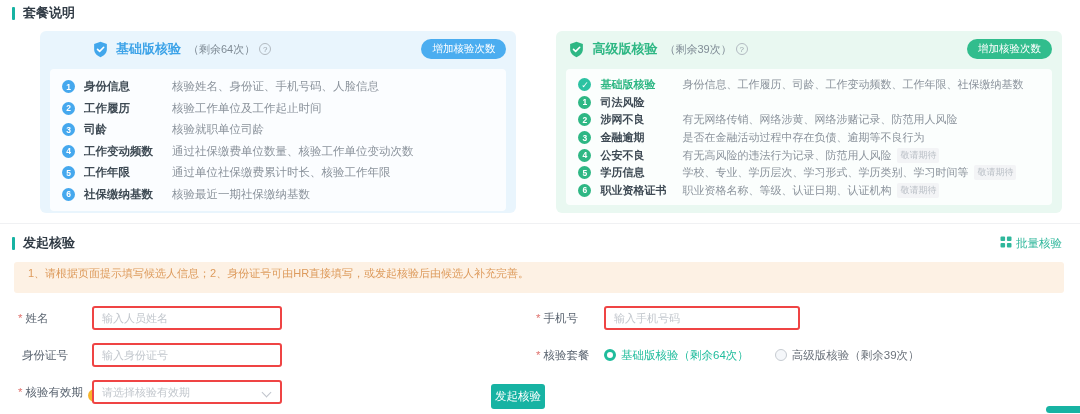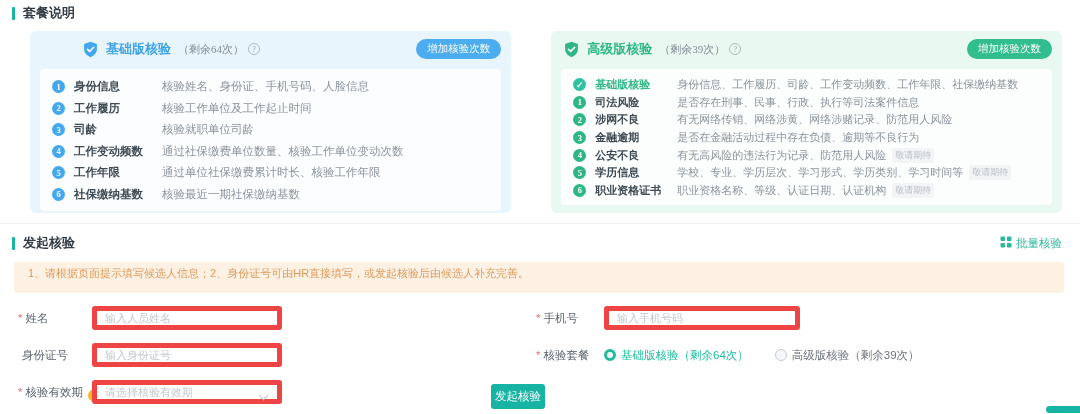--- a/index.html
+++ b/index.html
@@ -7,21 +7,21 @@
   body {
     font-family:"Liberation Sans","DejaVu Sans",sans-serif;
     background:#ffffff; color:#3e4a54; overflow:hidden; position:relative;
     -webkit-font-smoothing:antialiased;
   }
   .sec-title { display:flex; align-items:center; gap:8px; font-size:13px; font-weight:bold; color:#323c46; }
   .accent-bar { width:3px; height:13px; background:#17b3a3; border-radius:1px; display:inline-block; }
 
   
   .pkg-section { padding:4px 0 0 12px; }
-  .cards { display:flex; gap:40px; margin:9px 18px 0 18px;font-family:Liberation Serif, serif; }
+  .cards { display:flex; gap:40px; margin:9px 18px 0 28px; }
   .card { height:182px; border-radius:6px; position:relative; }
   .card.basic { width:490px; background:#e9f5fd; }
   .card.adv   { width:520px; background:#e9f8f1; }
   .card-head { display:flex; align-items:center; height:36px; padding-right:10px; }
   .card.basic .card-head { padding-left:52px; }
   .card.adv   .card-head { padding-left:12px; }
   .shield { display:inline-flex; margin-right:7px; }
   .card-title { font-size:13px; font-weight:bold; }
   .card.basic .card-title { color:#3da3e8; }
   .card.adv   .card-title { color:#2eb784; }
@@ -51,21 +51,21 @@
 
   
   .init-section { margin-top:10px; border-top:1px solid #f0f1f3; padding:10px 0 0 12px; position:relative; }
   .sec-head { display:flex; align-items:center; justify-content:space-between; padding-right:18px; }
   .batch { display:flex; align-items:center; gap:4px; color:#2eb79b; font-size:11.5px; cursor:pointer; }
   .notice { margin:10px 16px 0 2px; height:31px; line-height:23px; background:#fdf1e4; border-radius:3px;
             color:#dd9a5b; font-size:11px; padding-left:14px; white-space:nowrap; overflow:hidden; }
   .form { position:relative; height:102px; margin-top:13px; }
   .flabel { position:absolute; font-size:11.5px; color:#5a6470; line-height:24px; white-space:nowrap; }
   .req { font-style:normal; color:#e07470; margin-right:3px; }
-  .finput, .fselect { position:absolute; width:190px; height:24px; border:5px solid #ef4444; border-radius:3px;
+  .finput, .fselect { position:absolute; width:190px; height:24px; border:2px solid #ef4444; border-radius:3px;
             background:#fff; font-size:11px; padding:0 8px; color:#333; font-family:inherit; }
   .finput::placeholder { color:#c2c7cd; }
   .fselect { display:flex; align-items:center; cursor:pointer; }
   .fselect .ph { color:#c2c7cd; }
   .chev { position:absolute; right:10px; top:7px; width:7px; height:7px;
           border-right:1.4px solid #c0c4cc; border-bottom:1.4px solid #c0c4cc; transform:rotate(45deg); }
   .warn { display:inline-flex; width:13px; height:13px; background:#f7b52c; border-radius:50%; color:#fff;
           font-size:9px; font-weight:bold; align-items:center; justify-content:center; margin-left:5px; vertical-align:-2px; }
   .radio-group { position:absolute; display:flex; align-items:center; gap:26px; height:24px; }
   .radio-opt { display:flex; align-items:center; gap:5px; cursor:pointer; }
@@ -153,21 +153,20 @@
       </div>
       <div class="card-list">
         <div class="row">
           <span class="badge b-check">✓</span>
           <span class="rlabel teal">基础版核验</span>
           <span class="rdesc">身份信息、工作履历、司龄、工作变动频数、工作年限、社保缴纳基数</span>
         </div>
         <div class="row">
           <span class="badge b-green">1</span>
           <span class="rlabel">司法风险</span>
-          <span class="rdesc">是否存在刑事、民事、行政、执行等司法案件信息</span>
         </div>
         <div class="row">
           <span class="badge b-green">2</span>
           <span class="rlabel">涉网不良</span>
           <span class="rdesc">有无网络传销、网络涉黄、网络涉赌记录、防范用人风险</span>
         </div>
         <div class="row">
           <span class="badge b-green">3</span>
           <span class="rlabel">金融逾期</span>
           <span class="rdesc">是否在金融活动过程中存在负债、逾期等不良行为</span>

